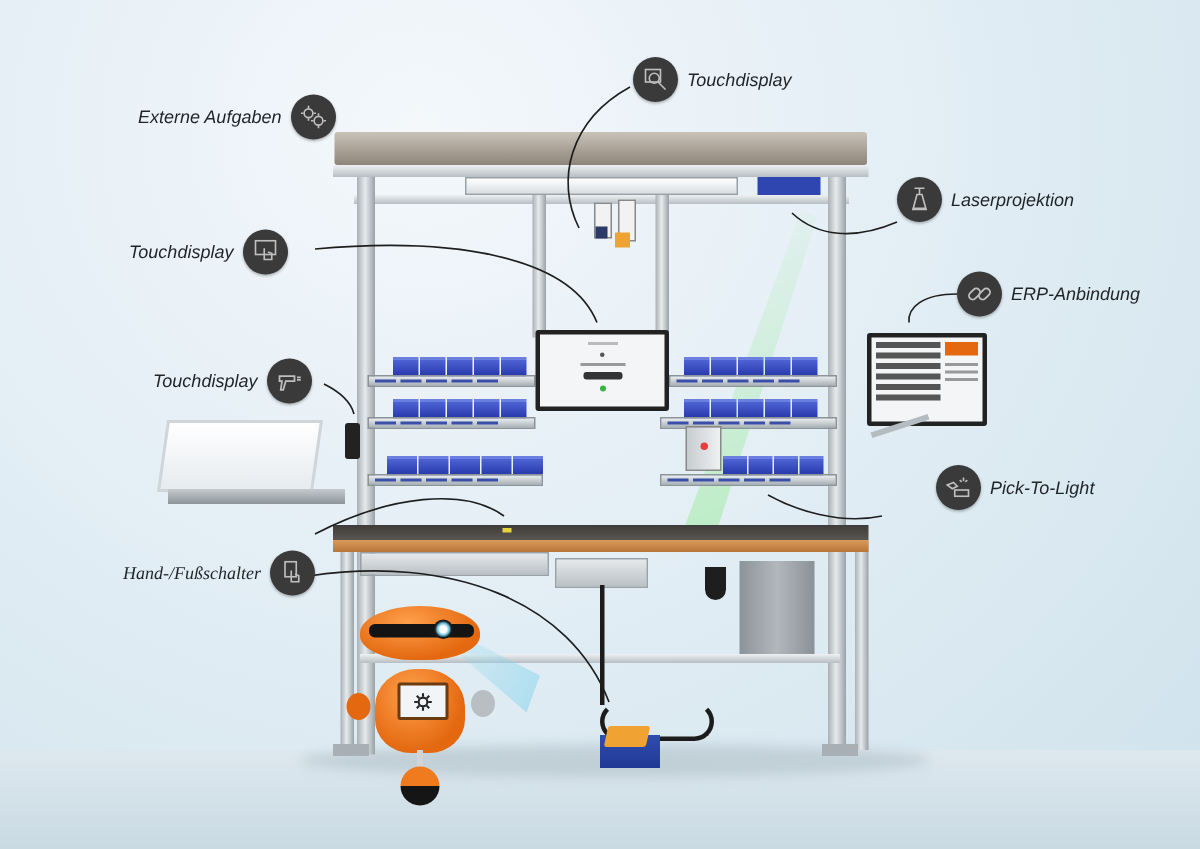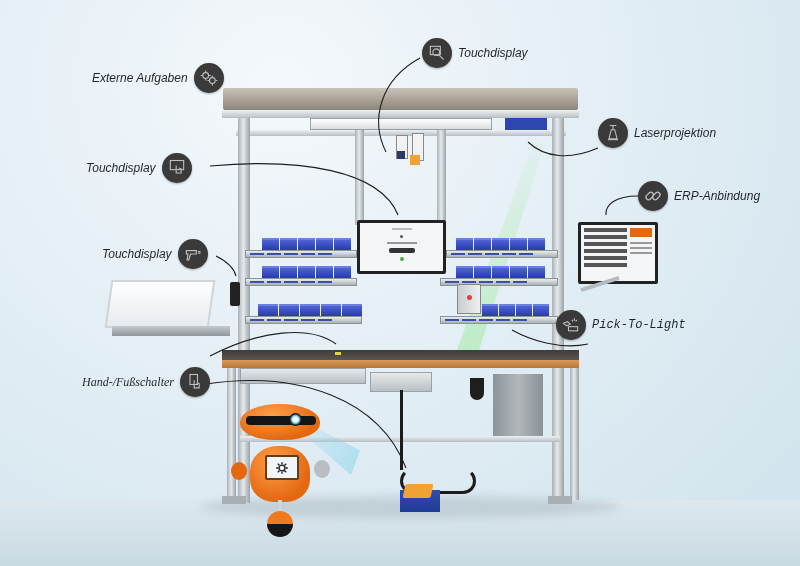--- a/index.html
+++ b/index.html
@@ -336,21 +336,21 @@
   <span class="ic">
     <svg viewBox="0 0 24 24">
         <g fill="none" stroke="#bfbfbf" stroke-width="1.4">
           <path d="M4 8h12v4H9l-2 7H5l1-7H4z"></path>
           <path d="M18 9h3M18 11h3"></path>
         </g>
       </svg>
   </span>
 </div>
 
-<div class="abs callout" style="left:556px;top:310px;font-family:Liberation Mono, monospace;">
+<div class="abs callout" style="left:624px;top:310px;">
   <span class="ic">
     <svg viewBox="0 0 24 24">
         <g fill="none" stroke="#bfbfbf" stroke-width="1.3">
           <path d="M3 10l5-2 3 3-4 2z"></path>
           <rect x="9" y="14" width="11" height="5"></rect>
           <path d="M16 4v3M13 6l1.5 1.5M19 6l-1.5 1.5"></path>
         </g>
       </svg>
   </span>
   <span class="lbl">Pick-To-Light</span>

